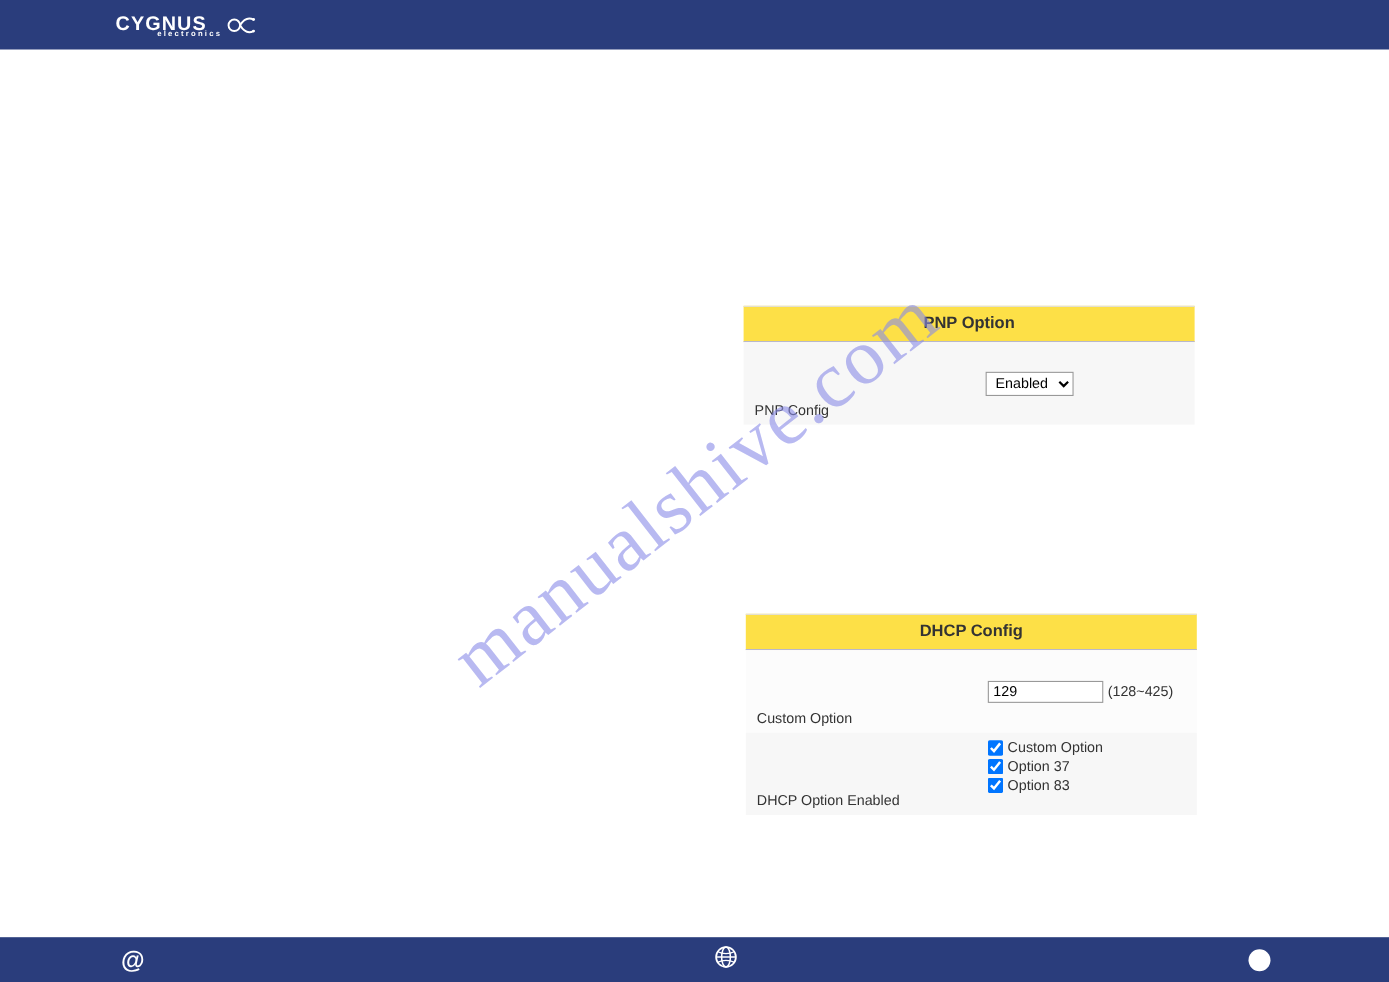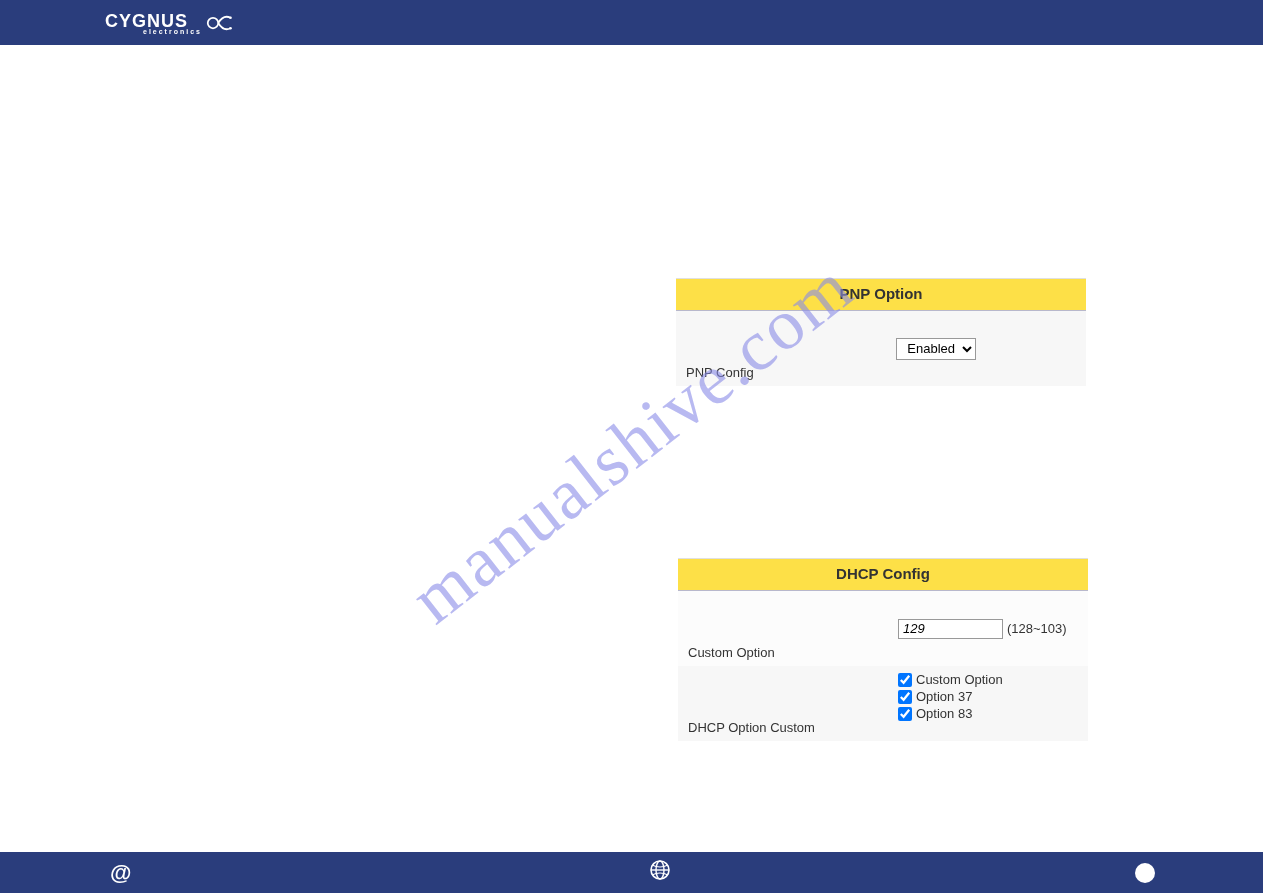--- a/index.html
+++ b/index.html
@@ -99,30 +99,28 @@
   .row-label { flex: 0 0 210px; margin-top: 48px; }
   .row-field { flex: 1; display:flex; align-items:center; gap:4px; flex-wrap:wrap;}
 
   select.ui-select {
     height: 22px;
     font-size: 13px;
     width: 80px;
     border: 1px solid #999;
     background:#fff;
     padding: 0 4px;
-    text-align: right;
   }
   input.ui-text {
     height: 20px;
     width: 105px;
     border: 1px solid #999;
     font-size: 13px;
     padding: 0 4px;
     background:#fff;
-    font-style:italic;
   }
   .hint { font-size: 13px; color:#333; }
   .chk-line {
     display:flex; align-items:center; gap:4px;
     font-size: 13px; width:100%;
   }
   .chk-line input { width:14px; height:14px; }
 
   #panel-pnp { left: 676px; top: 278px; }
   #panel-dhcp { left: 678px; top: 558px; }
@@ -165,25 +163,25 @@
     </div>
   </div>
 </div>
 
 <div id="panel-dhcp" class="panel">
   <div class="panel-header">DHCP Config</div>
   <div class="panel-row alt">
     <div class="row-label">Custom Option</div>
     <div class="row-field">
       <input class="ui-text" type="text" value="129" style="">
-      <span class="hint">(128~103)</span>
+      <span class="hint">(128~425)</span>
     </div>
   </div>
   <div class="panel-row tall">
-    <div class="row-label">DHCP Option Custom</div>
+    <div class="row-label">DHCP Option Enabled</div>
     <div class="row-field col">
       <label class="chk-line">
         <input type="checkbox" checked="" style="">
         <span>Custom Option</span>
       </label>
       <label class="chk-line">
         <input type="checkbox" checked="" style="">
         <span>Option 37</span>
       </label>
       <label class="chk-line">

